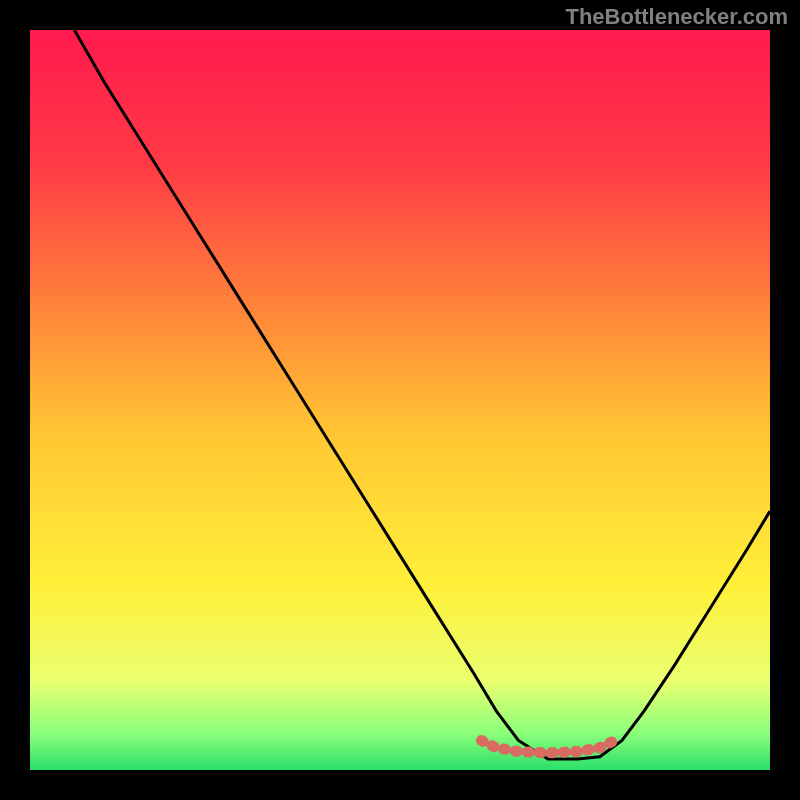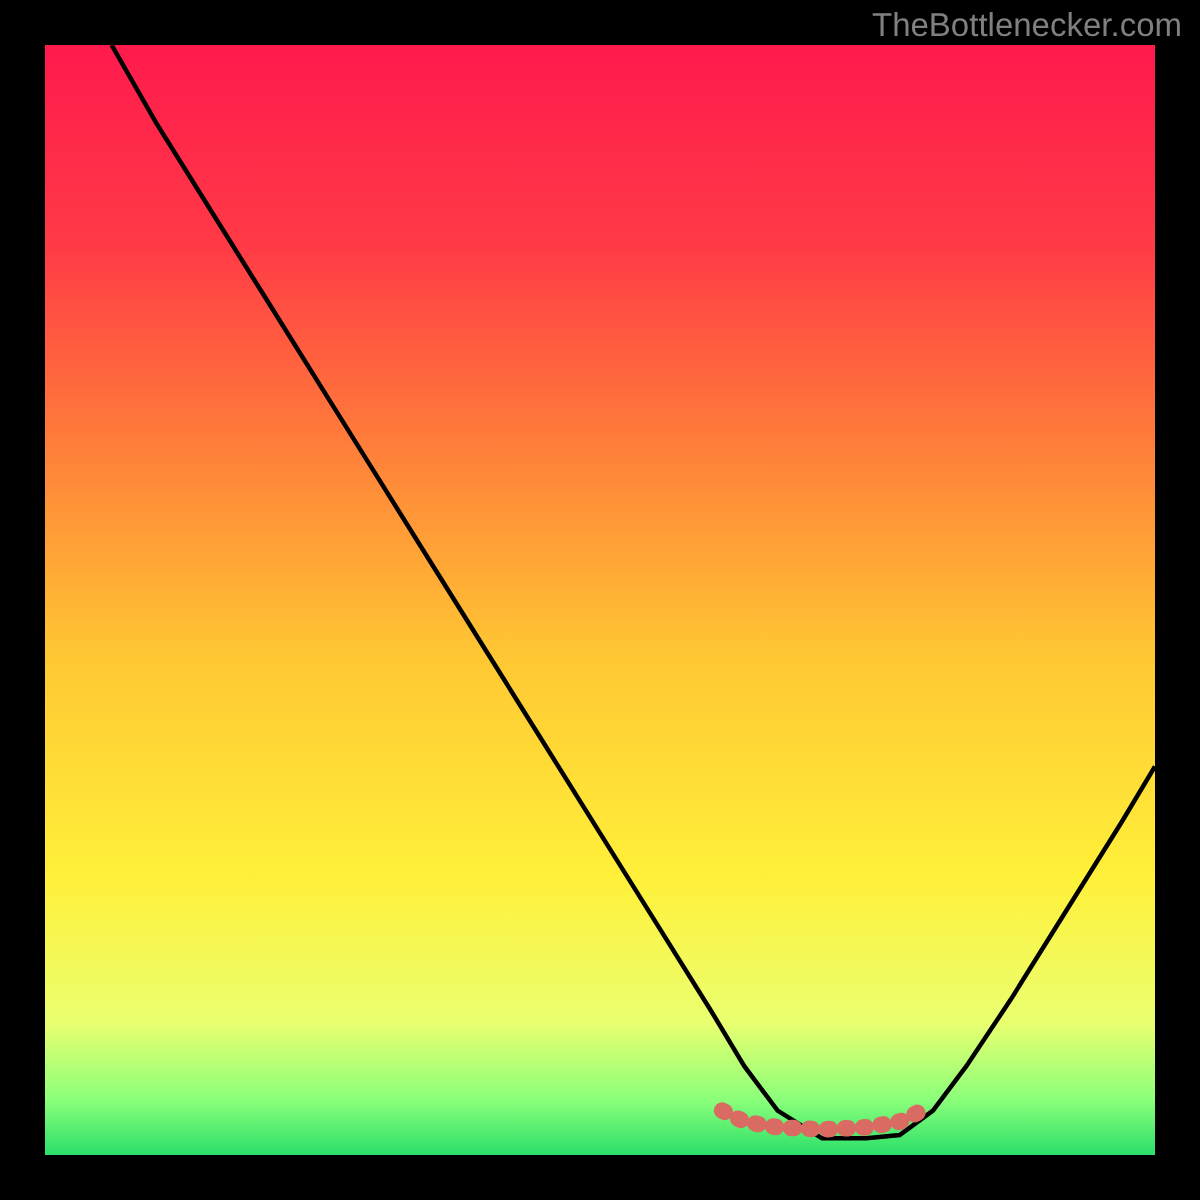--- a/index.html
+++ b/index.html
@@ -10,21 +10,21 @@
     background: #000;
     position: relative;
     font-family: Arial, sans-serif;
   }
   .watermark {
     position: absolute;
     top: 4px;
     right: 12px;
     color: #808080;
     font-size: 22px;
-    font-weight: normal;
+    font-weight: bold;
     z-index: 10;
     text-align: center;
   }
   .plot-area {
     position: absolute;
     left: 30px;
     top: 30px;
     width: 740px;
     height: 740px;
   }

